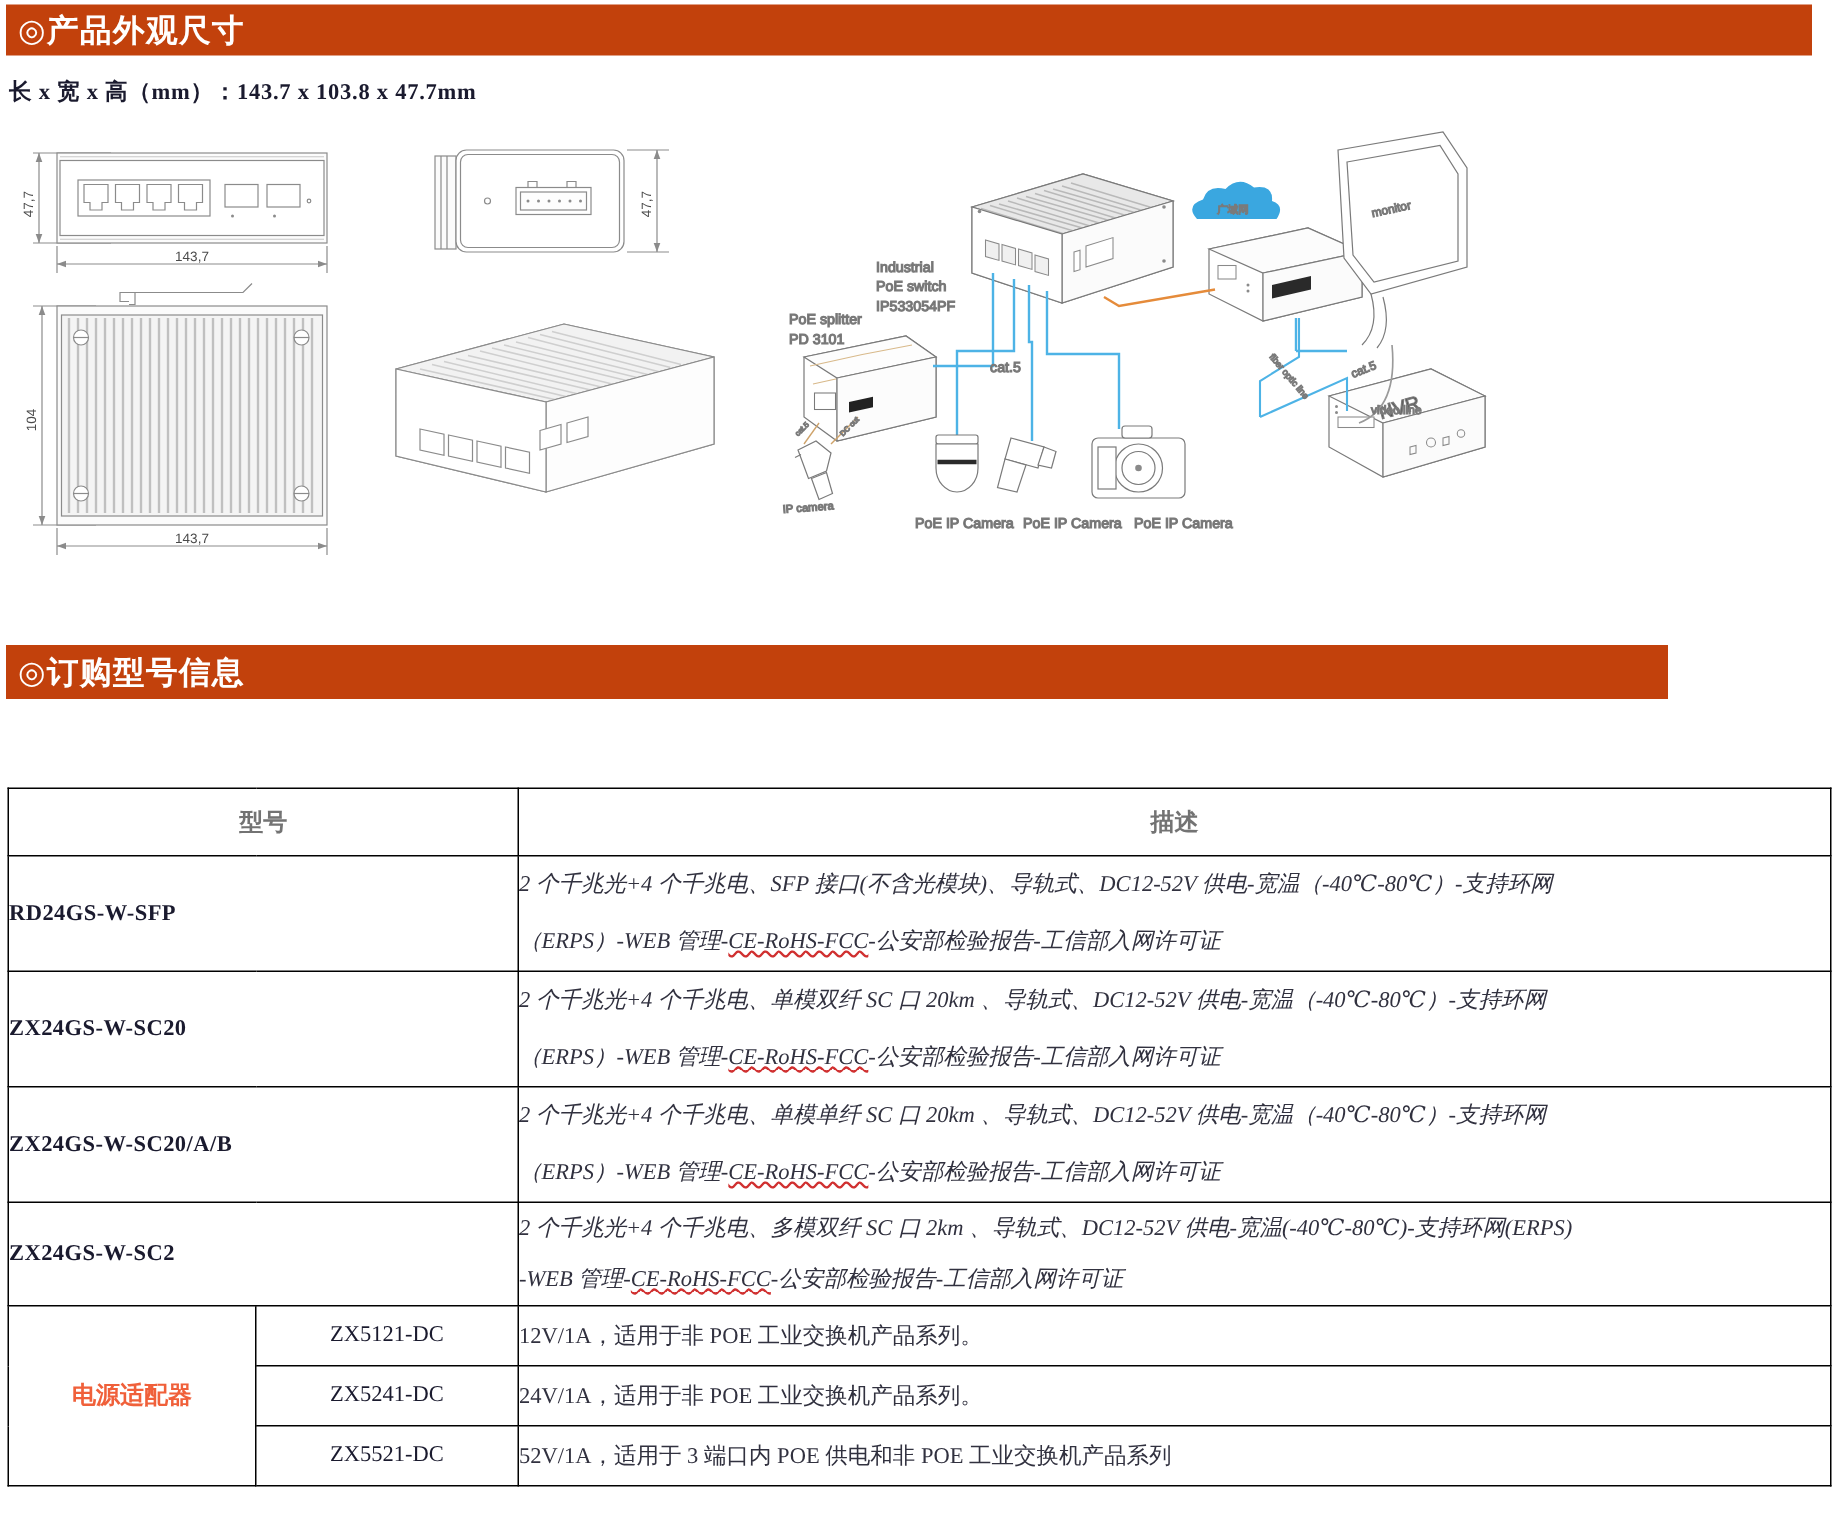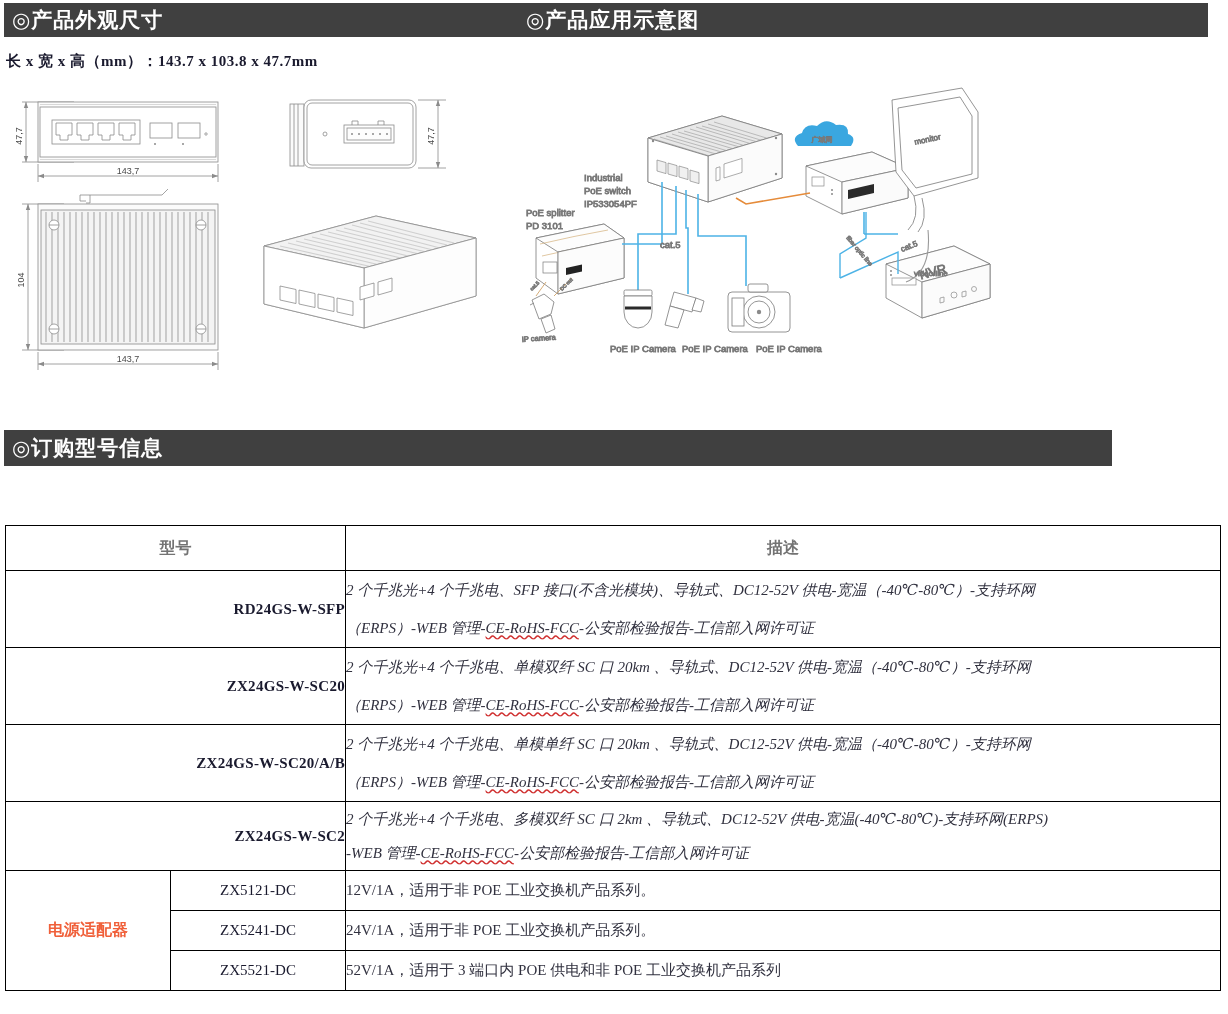--- a/index.html
+++ b/index.html
@@ -9,21 +9,21 @@
     font-family:"Liberation Serif","DejaVu Serif",serif;
     color:#1a1a2e;
     overflow:hidden;
     position:relative;
   }
   .sheet{position:relative;width:1228px;height:1014px;}
 
   
   .greenbar{
     position:absolute;
-    background:#404040;
+    background:#c2410c;
     color:#ffffff;
     font-family:"Liberation Serif","DejaVu Serif",serif;
     font-weight:700;
     font-size:21px;
     letter-spacing:1px;
     display:flex;
     align-items:center;
     box-sizing:border-box;
   }
   .greenbar span.lbl{padding-left:8px;white-space:nowrap;}
@@ -63,21 +63,21 @@
   }
   .th-cell{
     height:44px;
     text-align:center;
     font-size:16px;
     font-weight:700;
     color:#737373;
     font-family:"Liberation Serif","DejaVu Serif",serif;
   }
   .model-cell{
-    text-align:right;
+    text-align:left;
     font-size:15px;
     font-weight:700;
     letter-spacing:.3px;
     color:#1a1a2e;
     font-family:"Liberation Serif","DejaVu Serif",serif;
     padding:6px 4px;
   }
   .desc-cell{
     font-size:15px;
     line-height:38px;
@@ -117,21 +117,20 @@
        -webkit-text-decoration-color:#d03030; }
 </style>
 </head>
 <body>
 
 <div class="sheet">
 
   <div class="greenbar" id="bar-top">
     <span class="lbl">◎产品外观尺寸</span>
   </div>
-  <div class="bar-title-2">◎产品应用示意图</div>
 
   <div id="dimline">长 x 宽 x 高（mm）：143.7 x 103.8 x 47.7mm</div>
 
   <svg class="drawing" style="left:0px;top:86px;" width="500" height="300" viewBox="0 0 500 300">
     <g stroke="#8b8b8b" fill="none" stroke-width="0.8">
 
       <line x1="22" y1="16" x2="74" y2="16"></line>
       <line x1="22" y1="76" x2="74" y2="76"></line>
       <line x1="26" y1="16" x2="26" y2="76"></line>
       <path d="M26 16 l-2.2 6 h4.4 z" fill="#8b8b8b" stroke="none"></path>

